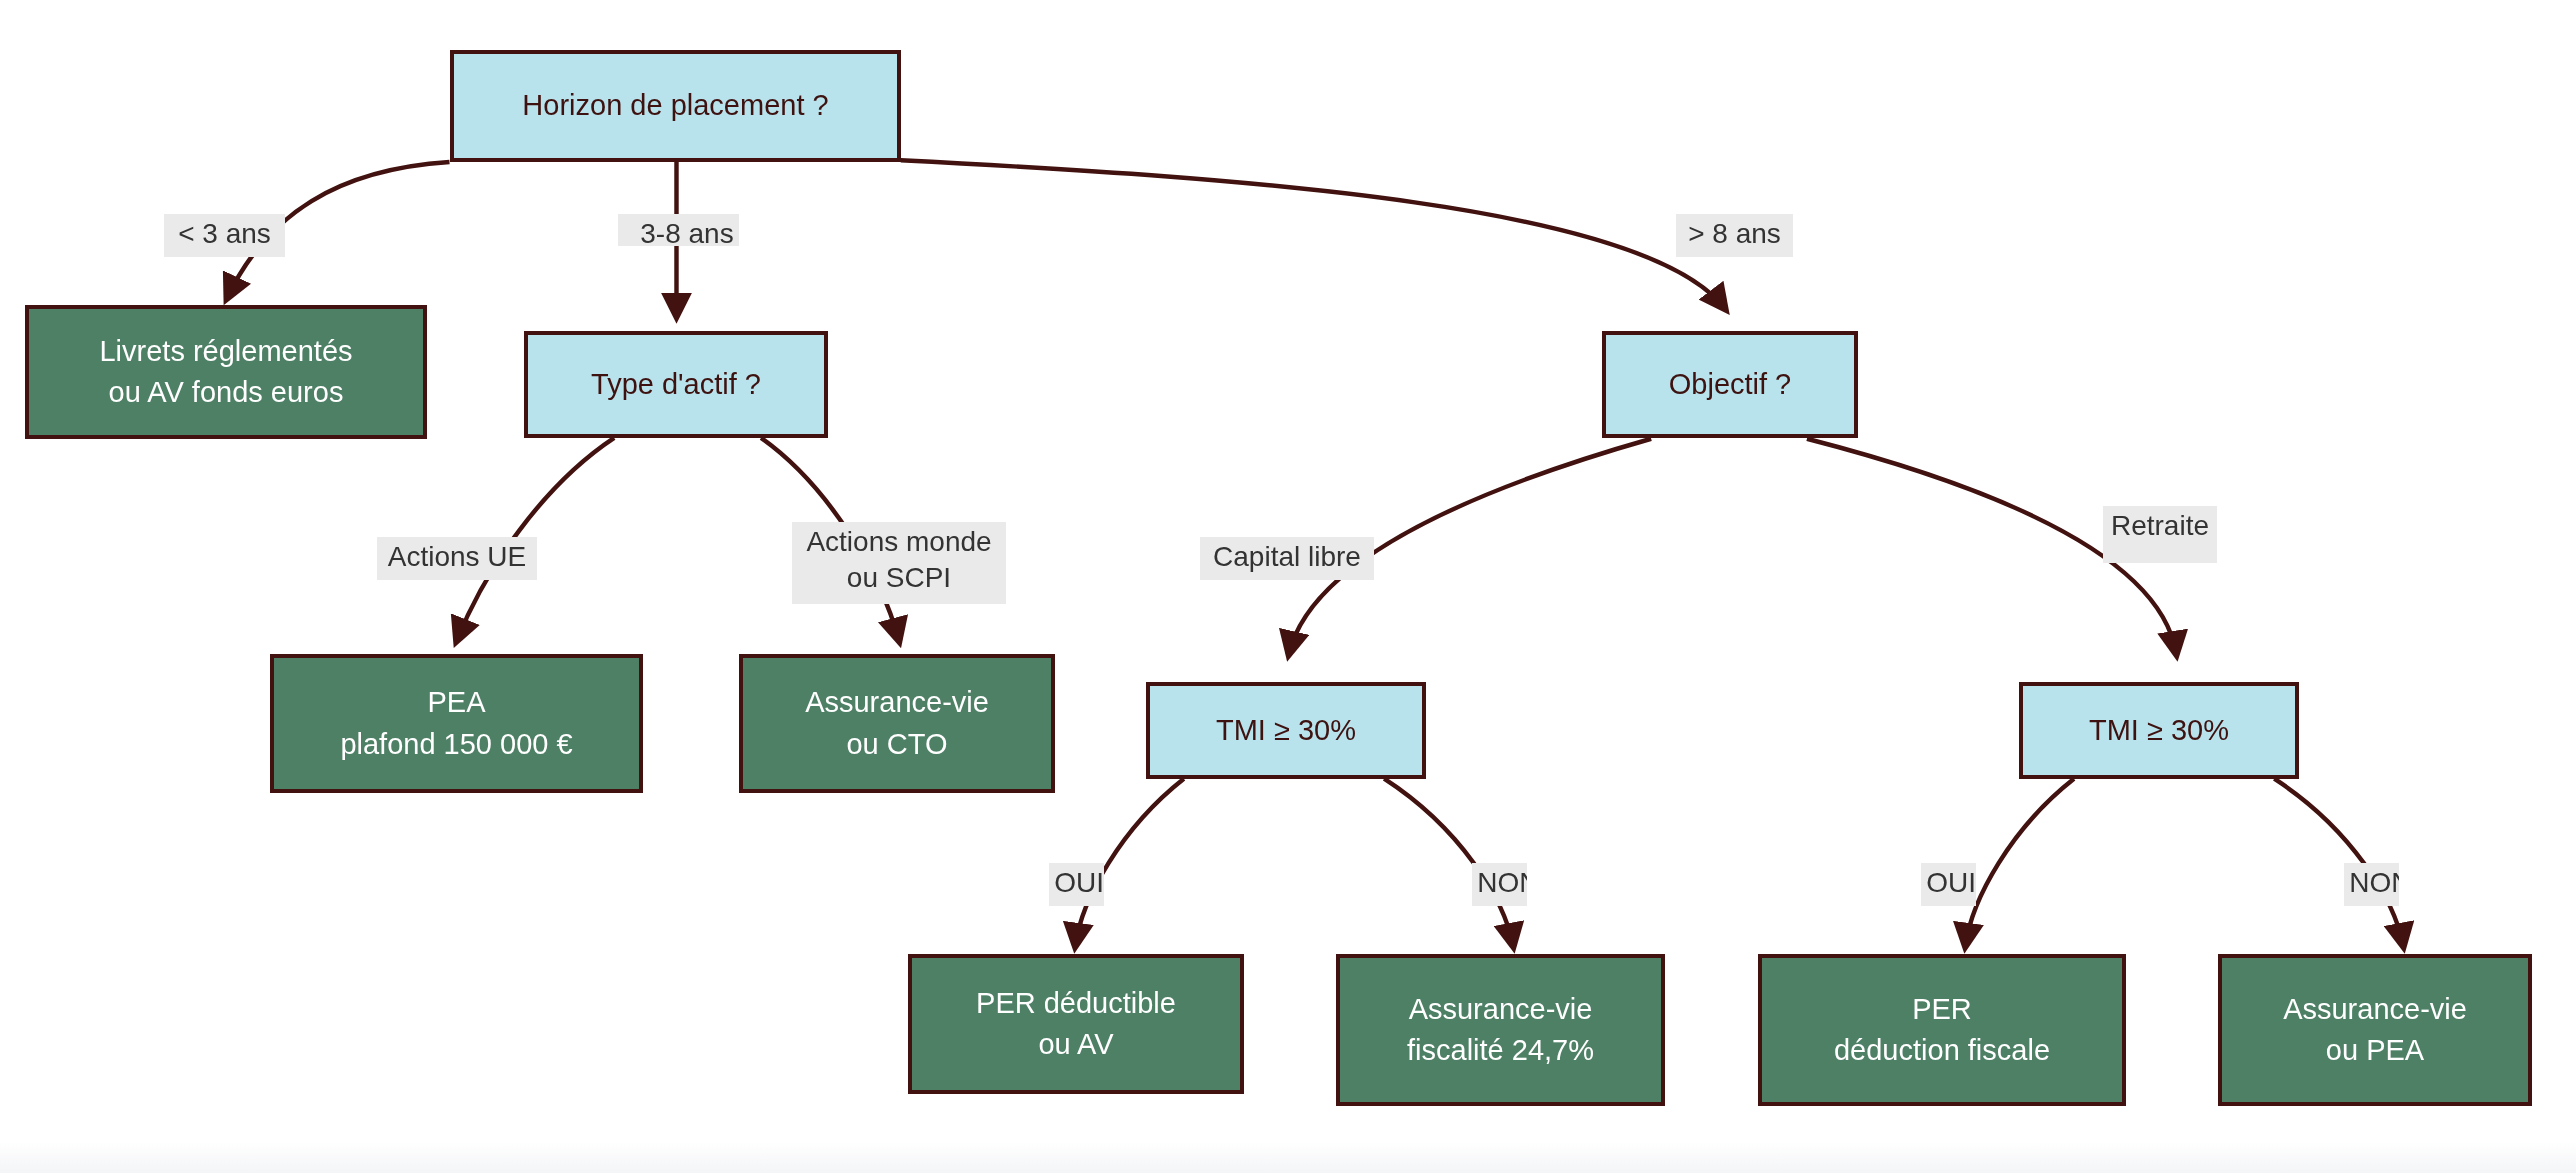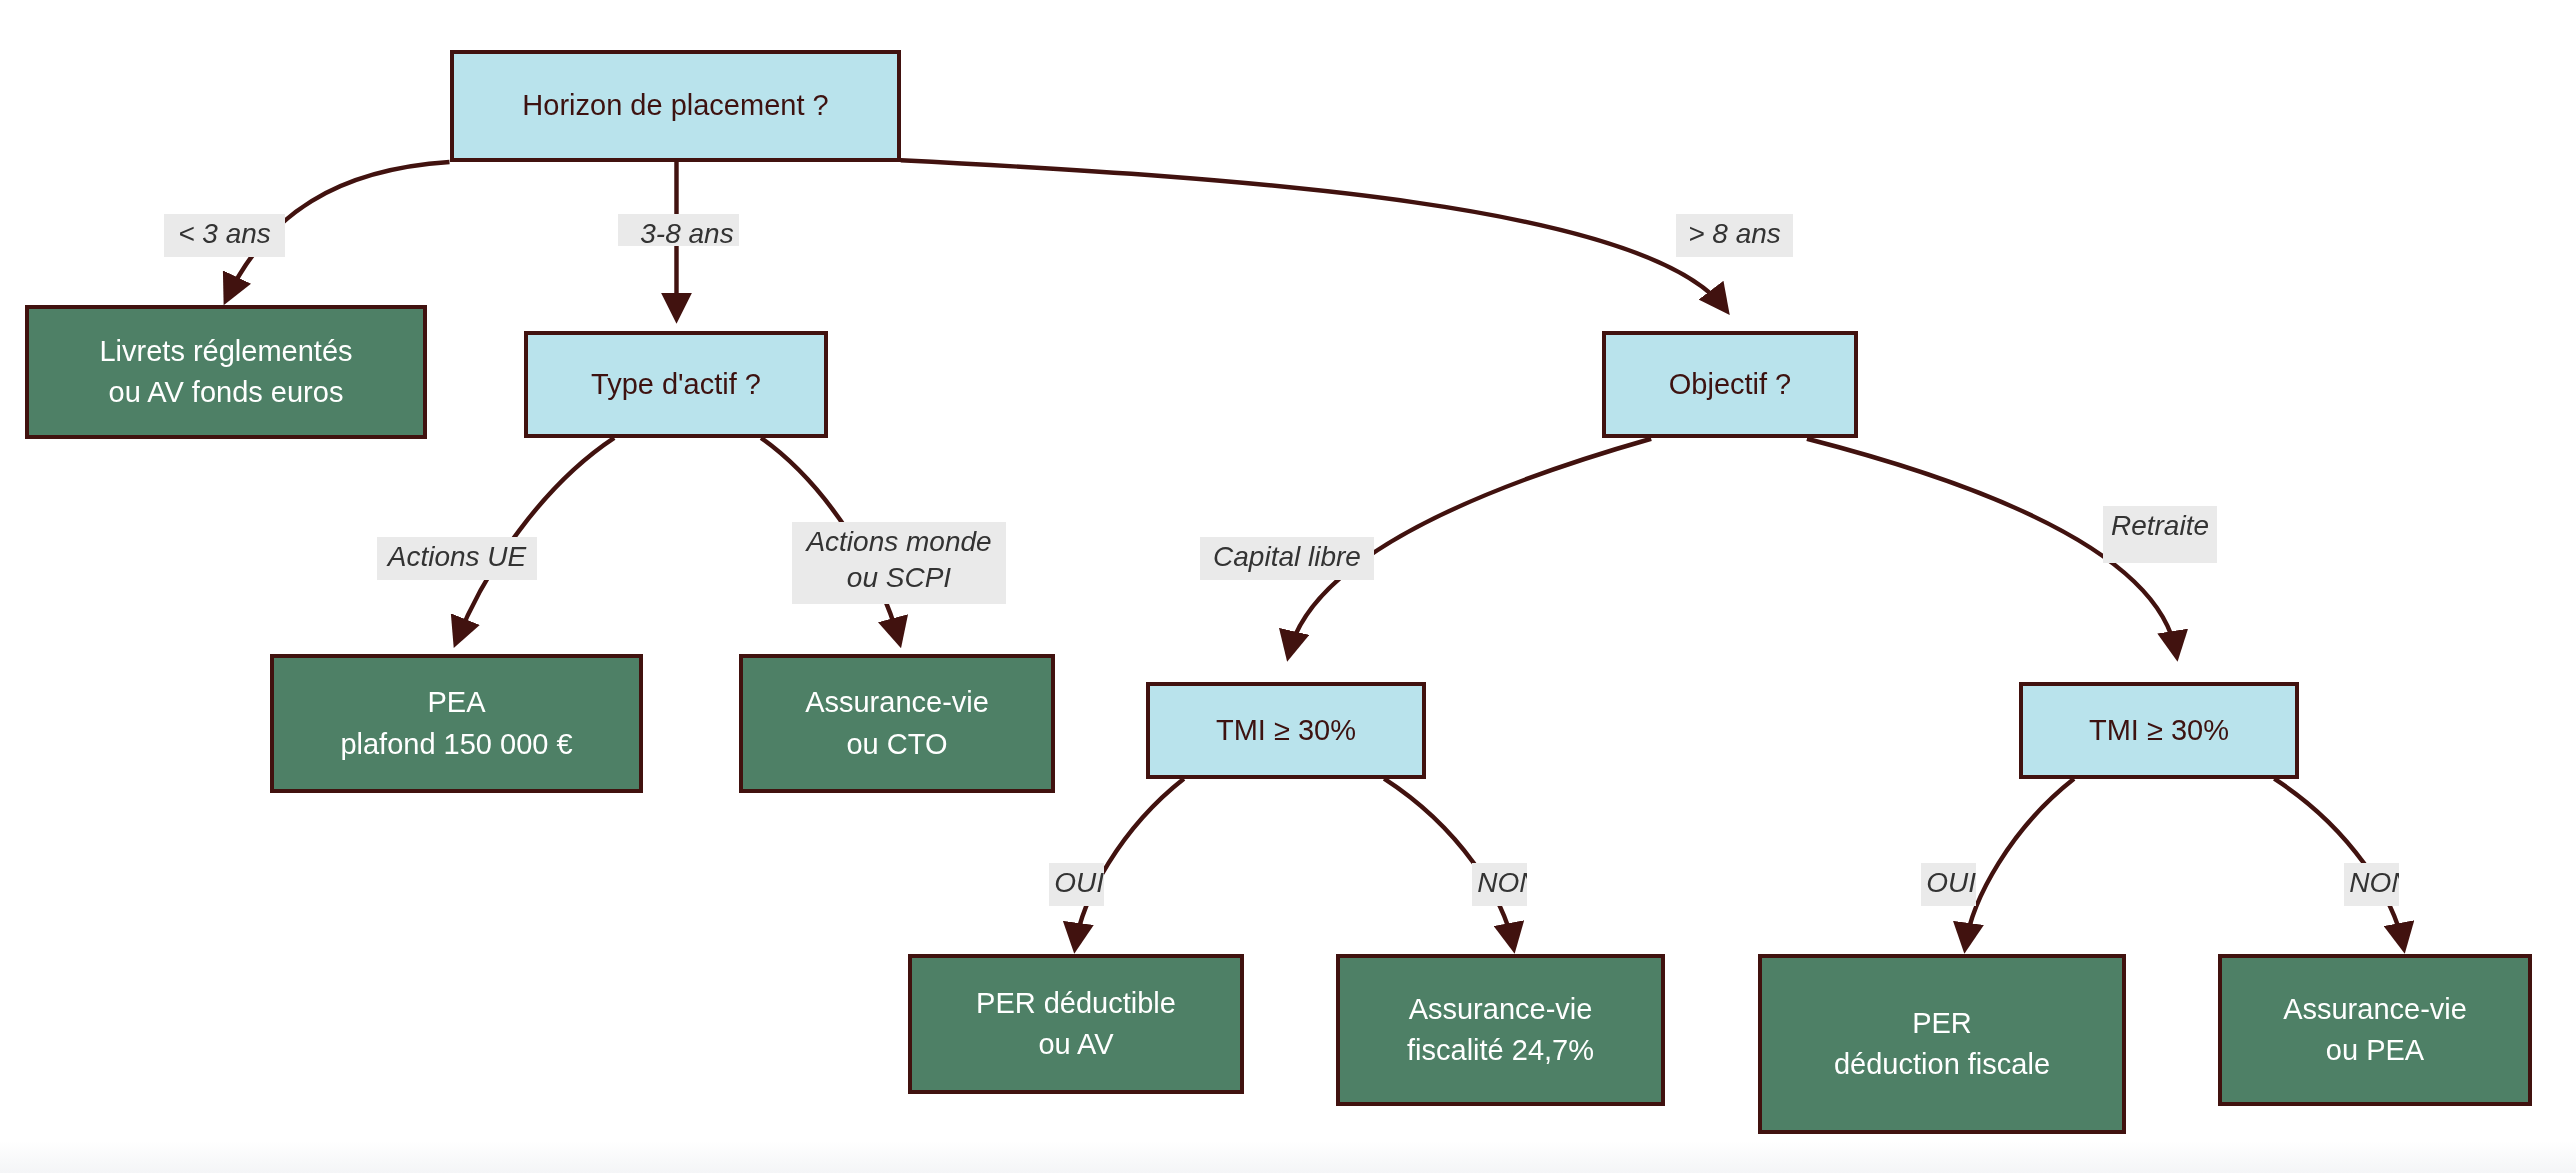--- a/index.html
+++ b/index.html
@@ -55,21 +55,21 @@
     background: #eaeaea;
     color: #333333;
     font-size: 28px;
     line-height: 1.3;
     padding: 1.8px 5.3px 3.6px 5.3px;
     box-sizing: border-box;
     text-align: center;
     overflow: hidden;
     white-space: nowrap;
   }
-  .edge-label .ln { display: block; font-style: italic; }
+  .edge-label .ln { display: block; }
   #footer-band {
     position: absolute;
     left: 0;
     bottom: 0;
     width: 2576px;
     height: 32px;
     background: linear-gradient(to bottom, #ffffff 0%, #f7f8f9 70%, #f4f5f7 100%);
   }
 </style>
 </head>
@@ -140,21 +140,21 @@
   <div class="node result" style="left:908px; top:954px; width:336px; height:140px;">
     <span class="ln">PER déductible</span>
     <span class="ln">ou AV</span>
   </div>
 
   <div class="node result" style="left:1336px; top:954px; width:329px; height:152px;">
     <span class="ln">Assurance-vie</span>
     <span class="ln">fiscalité 24,7%</span>
   </div>
 
-  <div class="node result" style="left:1758px; top:954px; width:368px; height:180px;">
+  <div class="node result" style="left:1758px; top:954px; width:368px; height:152px;">
     <span class="ln">PER</span>
     <span class="ln">déduction fiscale</span>
   </div>
 
   <div class="node result" style="left:2218px; top:954px; width:314px; height:152px;">
     <span class="ln">Assurance-vie</span>
     <span class="ln">ou PEA</span>
   </div>
 
   <div class="edge-label" style="left:164px; top:214px; width:121px; height:43px;">

